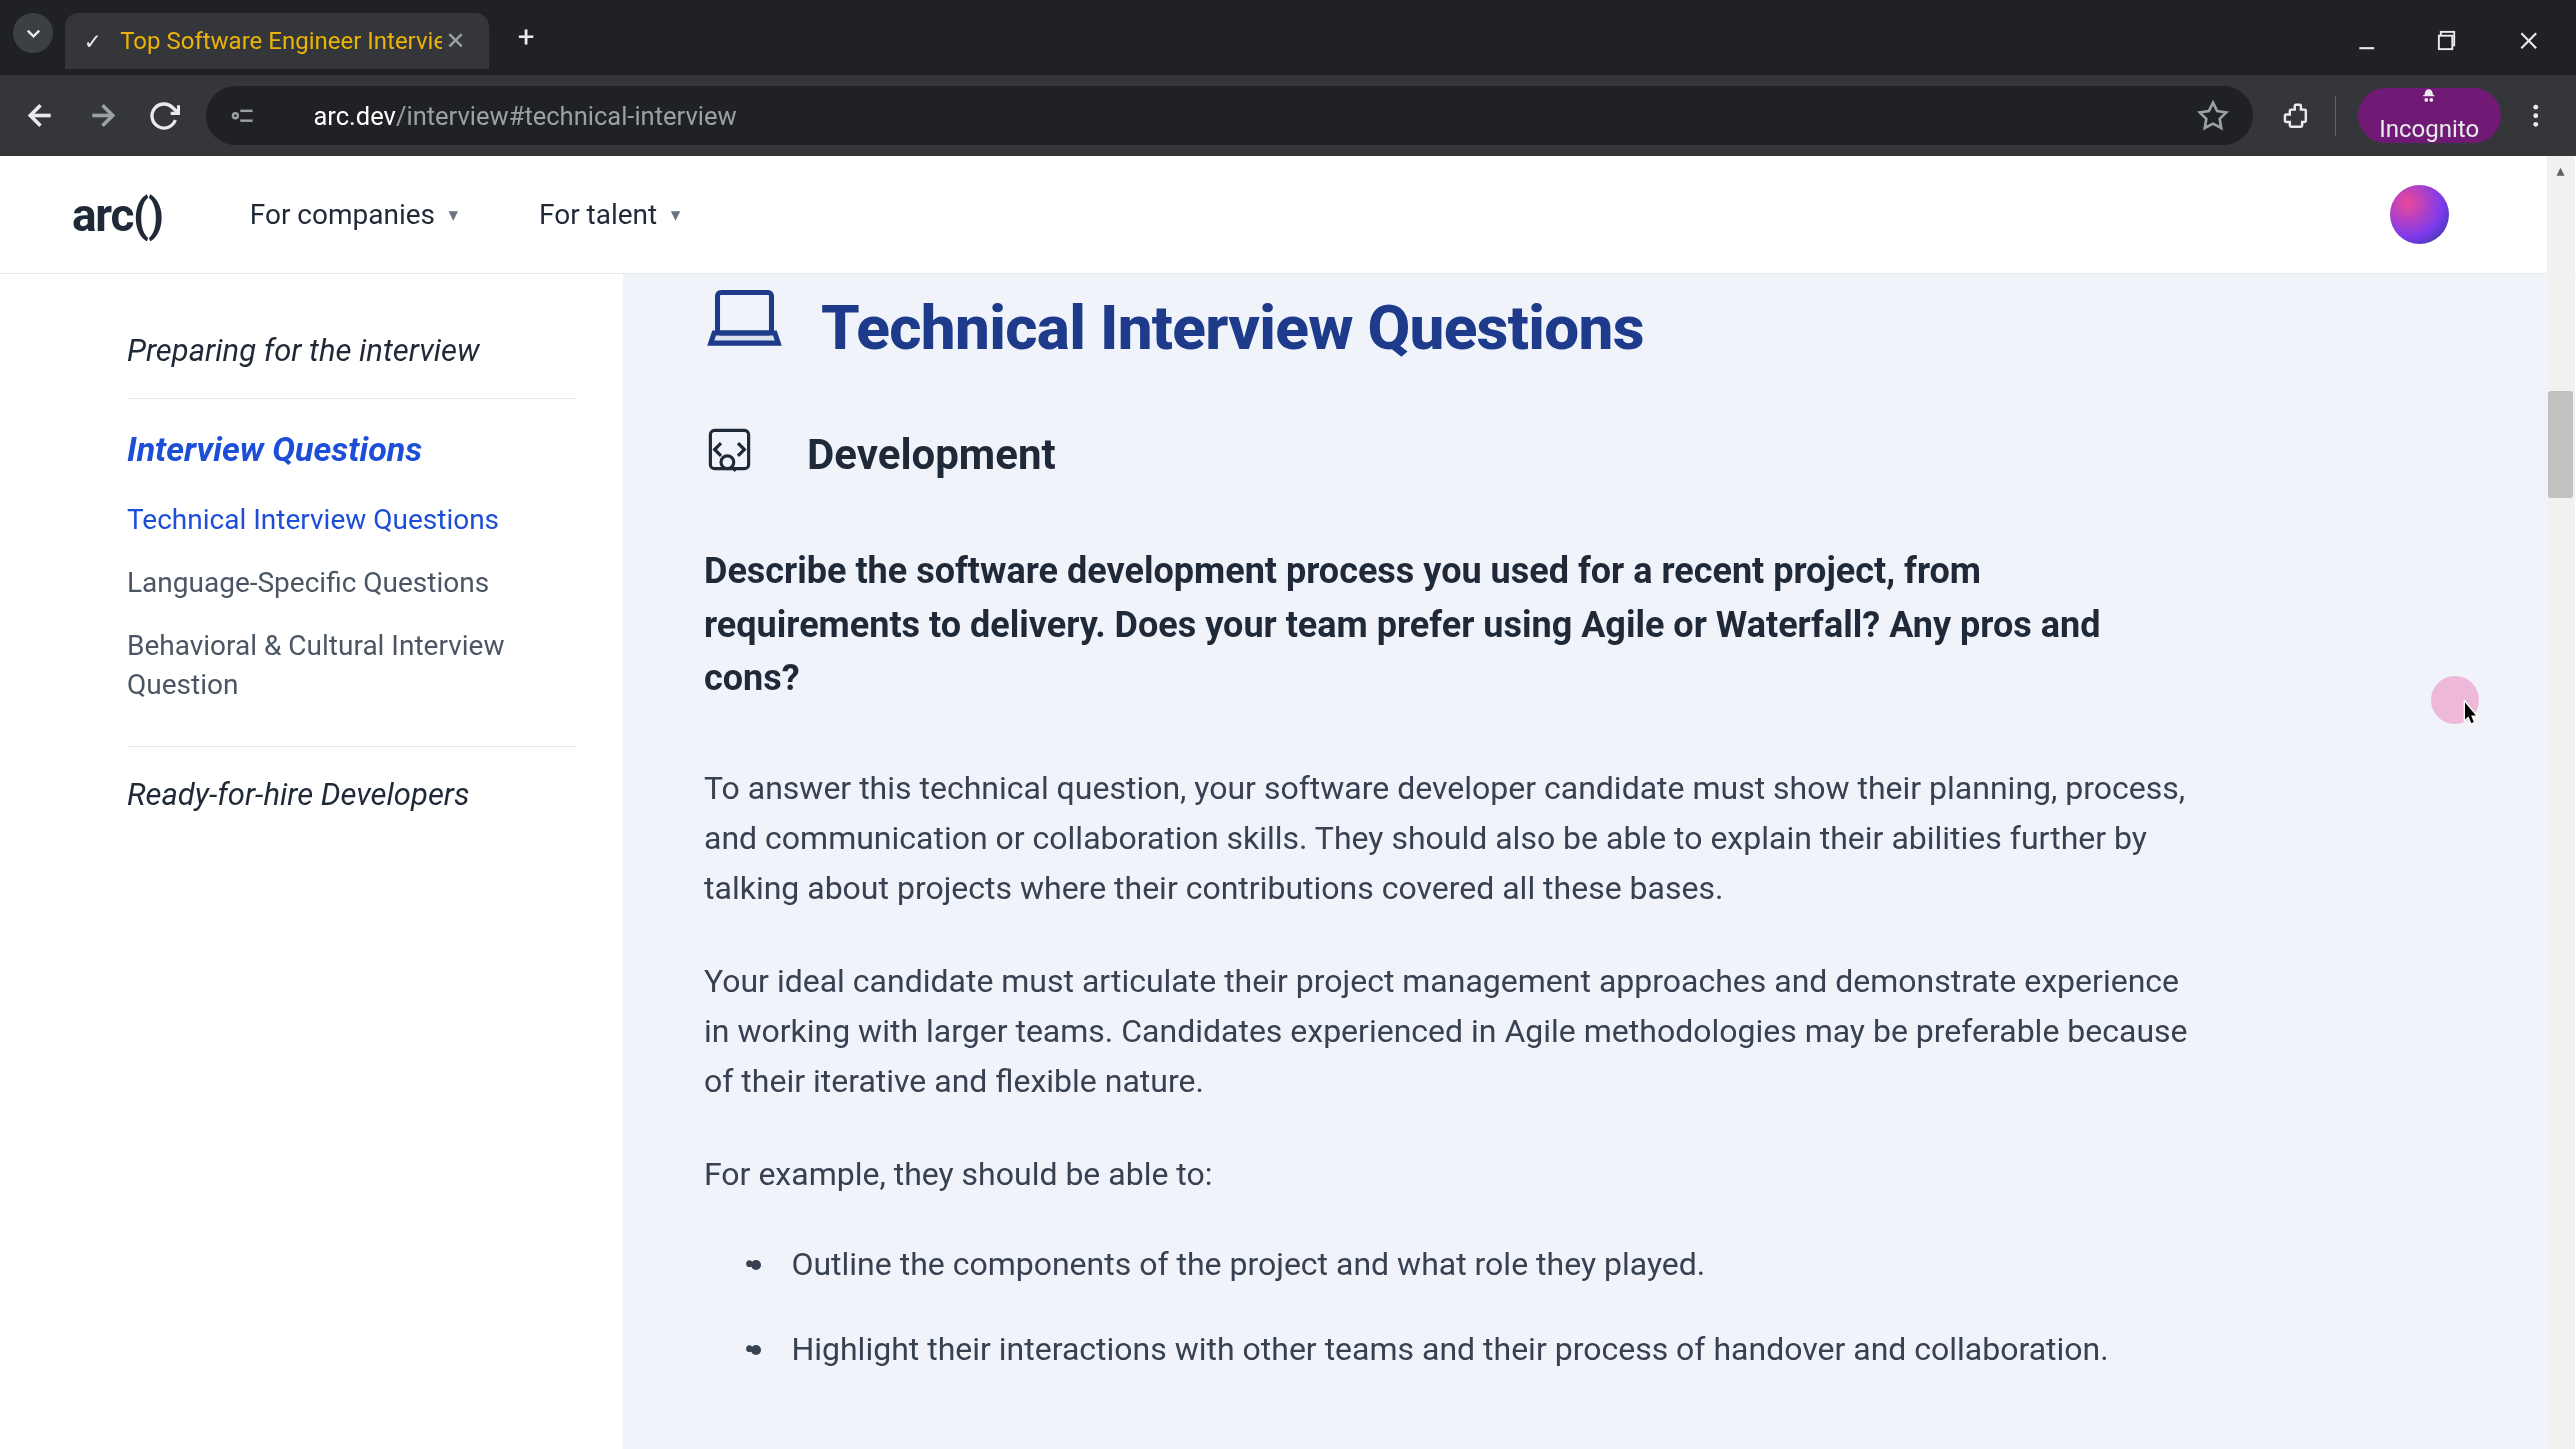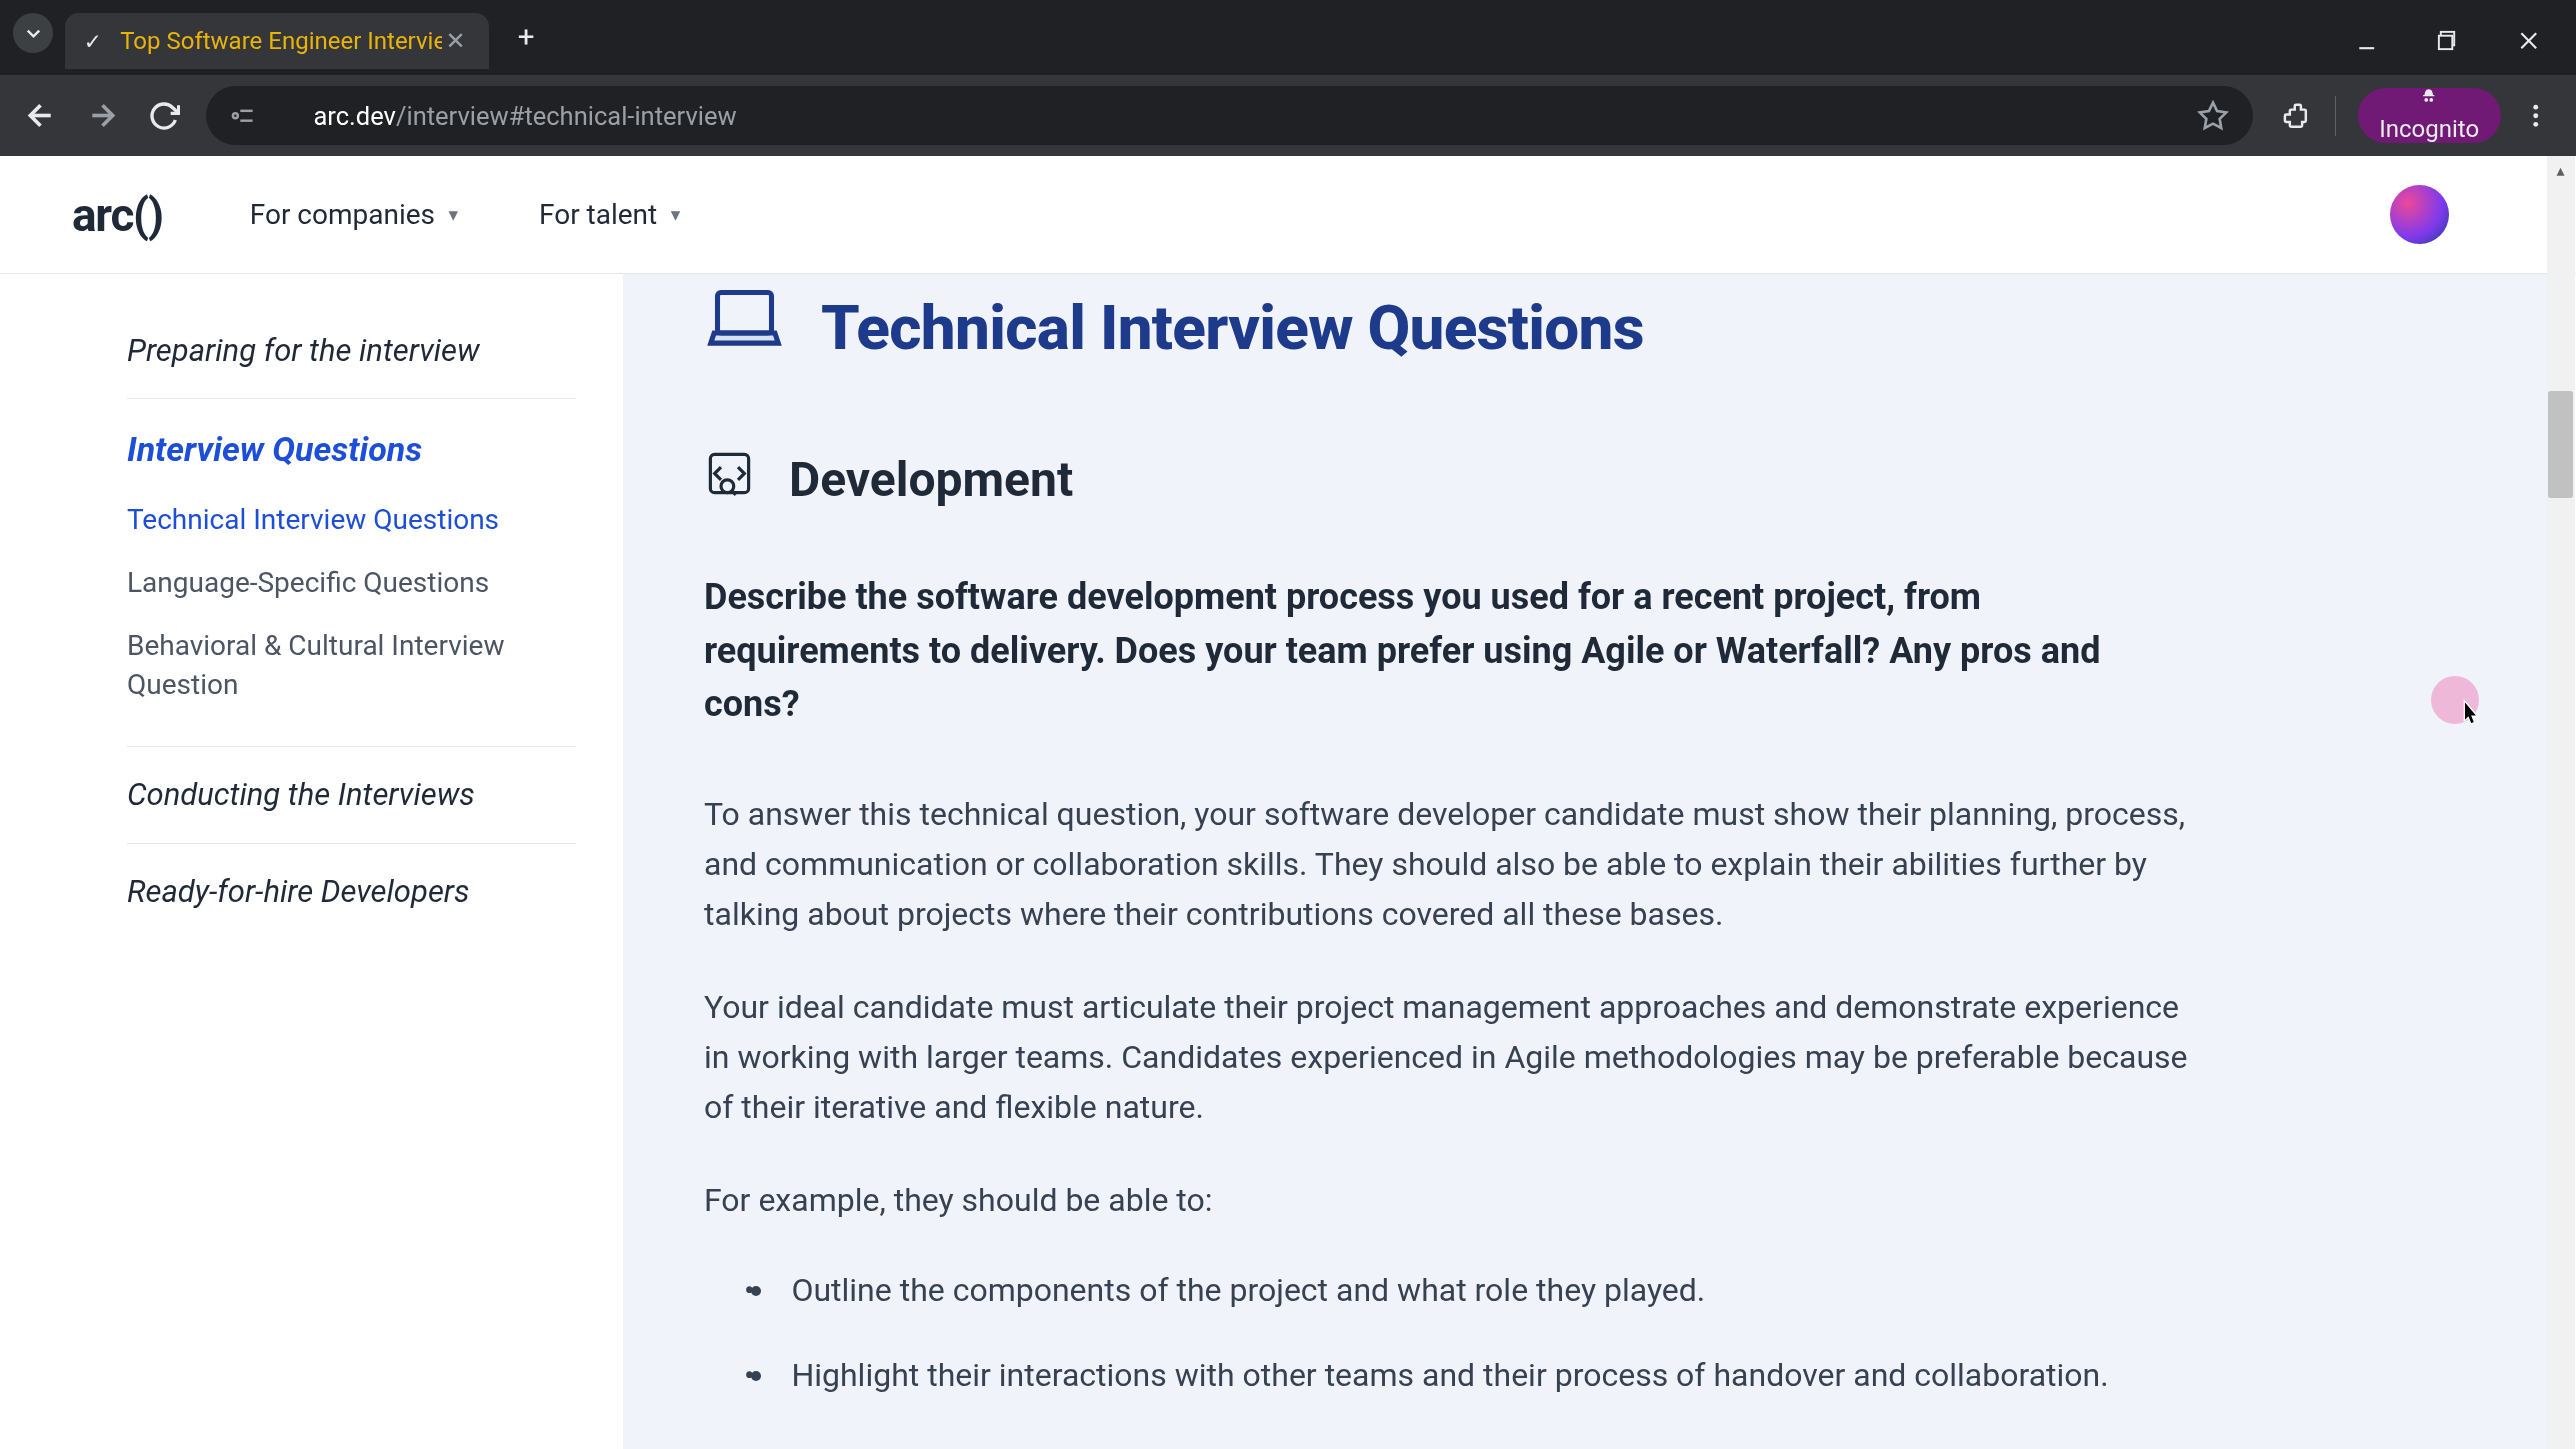--- a/index.html
+++ b/index.html
@@ -251,25 +251,25 @@
 .page-title {
   display: flex; align-items: center; gap: 36px;
   font-size: 62px;
   font-weight: 800;
   color: #1e3a8a;
   padding-top: 5.4px;
   letter-spacing: -0.7px;
 }
 .laptop-icon svg { width: 81px; height: 81px; }
 .section-title {
-  display: flex; align-items: center; gap: 34px;
-  font-size: 48px;
+  display: flex; align-items: center; gap: 52px;
+  font-size: 42px;
   font-weight: 700;
   color: #1f2937;
-  margin-top: 73px;
+  margin-top: 49px;
 }
 .code-icon svg { width: 51px; height: 51px; }
 .question {
   font-size: 36px;
   font-weight: 700;
   color: #1f2937;
   line-height: 1.48;
   margin-top: 60px;
   max-width: 1462px;
 }
@@ -430,21 +430,20 @@
   <div class="content-area">
 
     <nav class="sidebar">
       <div class="sidebar-item">Preparing for the interview</div>
       <div class="sidebar-item expanded">Interview Questions</div>
       <div class="sub-items">
         <div class="sub-item active">Technical Interview Questions</div>
         <div class="sub-item">Language-Specific Questions</div>
         <div class="sub-item">Behavioral &amp; Cultural Interview Question</div>
       </div>
-      <div class="sidebar-item">Conducting the Interviews</div>
       <div class="sidebar-item">Ready-for-hire Developers</div>
     </nav>
 
     <main class="main">
       <h1 class="page-title">
         <span class="laptop-icon">
           <svg viewBox="0 0 24 24" fill="none" stroke="#1e3a8a" stroke-width="1.5">
               <rect x="4" y="4" width="16" height="12" rx="1"></rect>
               <path d="M2 19h20l-1-3H3l-1 3z" fill="#1e3a8a" fill-opacity="0.1"></path>
             </svg>

